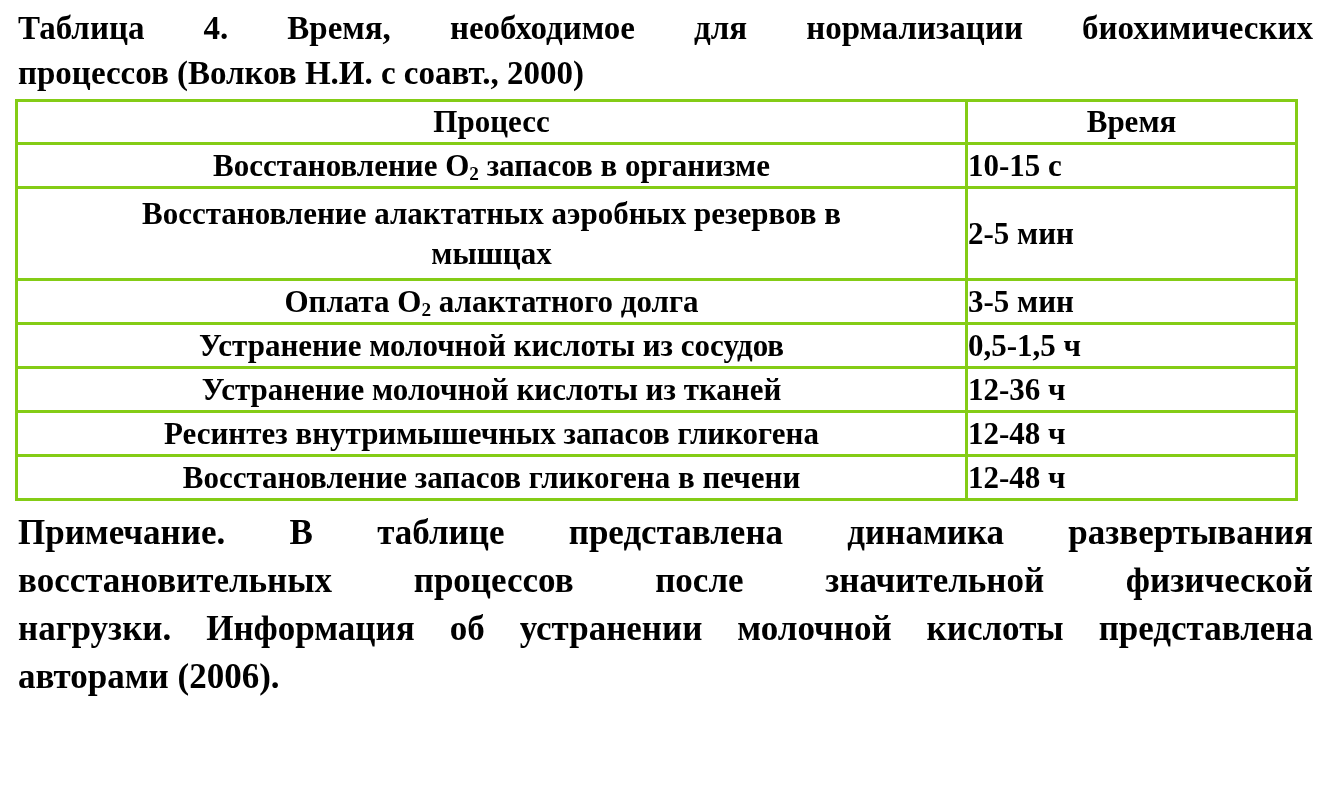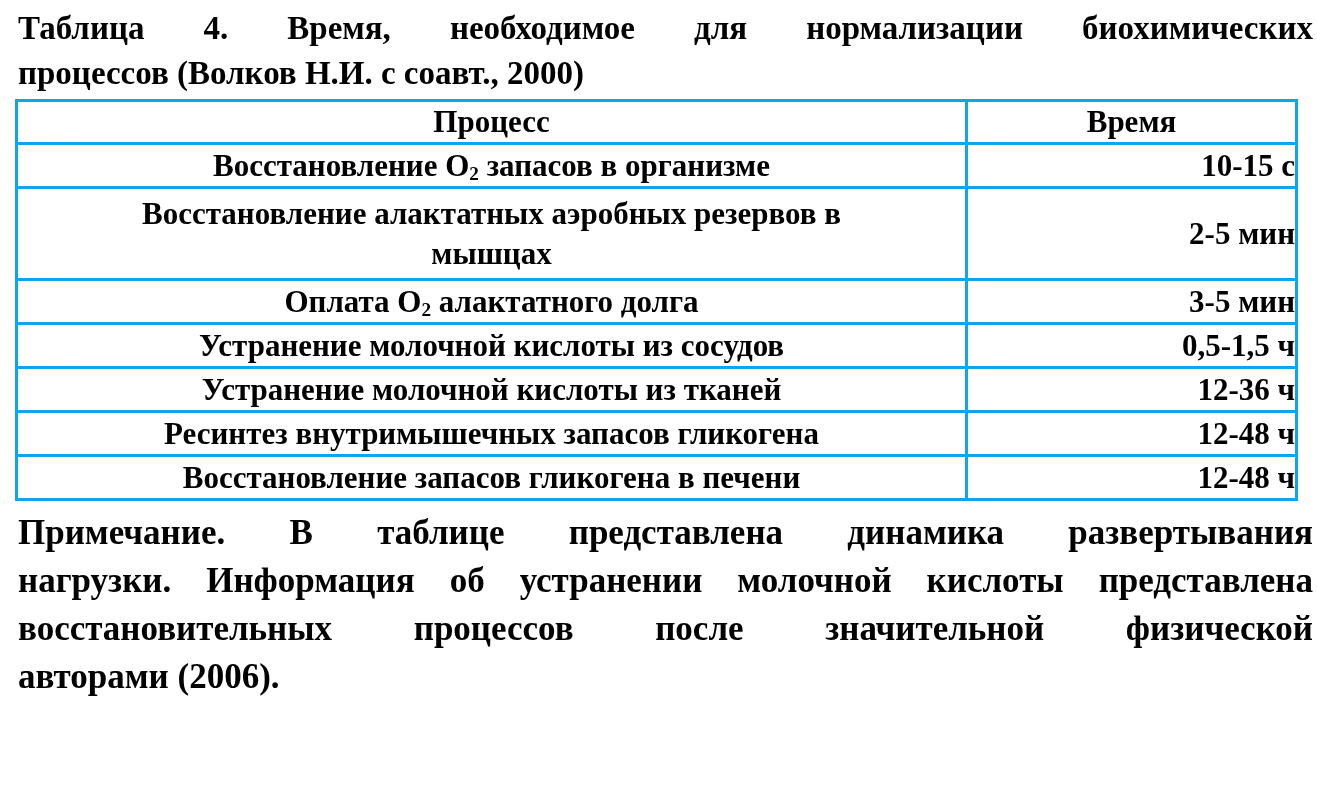--- a/index.html
+++ b/index.html
@@ -35,40 +35,40 @@
     text-align-last: left;
   }
   
   table.proc {
     border-collapse: collapse;
     table-layout: fixed;
     width: 1280px;
     margin-left: -3px;
   }
   table.proc th, table.proc td {
-    border: 3px solid #0ea5e9;
+    border: 3px solid #84cc16;
     font-size: 31px;
     font-weight: bold;
     vertical-align: middle;
     padding: 0;
   }
   col.c-process { width: 950px; }
   col.c-time    { width: 330px; }
   th.h-cell {
     height: 40px;
     text-align: center;
   }
   td.p-cell {
     text-align: center;
     padding: 2px 8px 2px 10px;
     line-height: 40px;
     white-space: pre-line;
   }
   td.t-cell {
-    text-align: right;
+    text-align: left;
     line-height: 36px;
   }
   tr.r-single td { height: 41px; }
   tr.r-tall td   { height: 89px; }
   sub.o2 {
     font-size: 0.62em;
     vertical-align: -0.22em;
     line-height: 0;
   }
   
@@ -128,18 +128,18 @@
       </tr>
       <tr class="r-single">
         <td class="p-cell"><span>Восстановление запасов гликогена в печени</span><sub class="o2"></sub><span></span></td>
         <td class="t-cell">12-48 ч</td>
       </tr>
     </tbody>
   </table>
 
   <div class="note">
     <div class="jline">Примечание. В таблице представлена динамика развертывания</div>
+    <div class="jline">восстановительных процессов после значительной физической</div>
     <div class="jline">нагрузки. Информация об устранении молочной кислоты представлена</div>
-    <div class="jline">восстановительных процессов после значительной физической</div>
     <div class="lline">авторами (2006).</div>
   </div>
 
 </div>
 
 </body></html>

